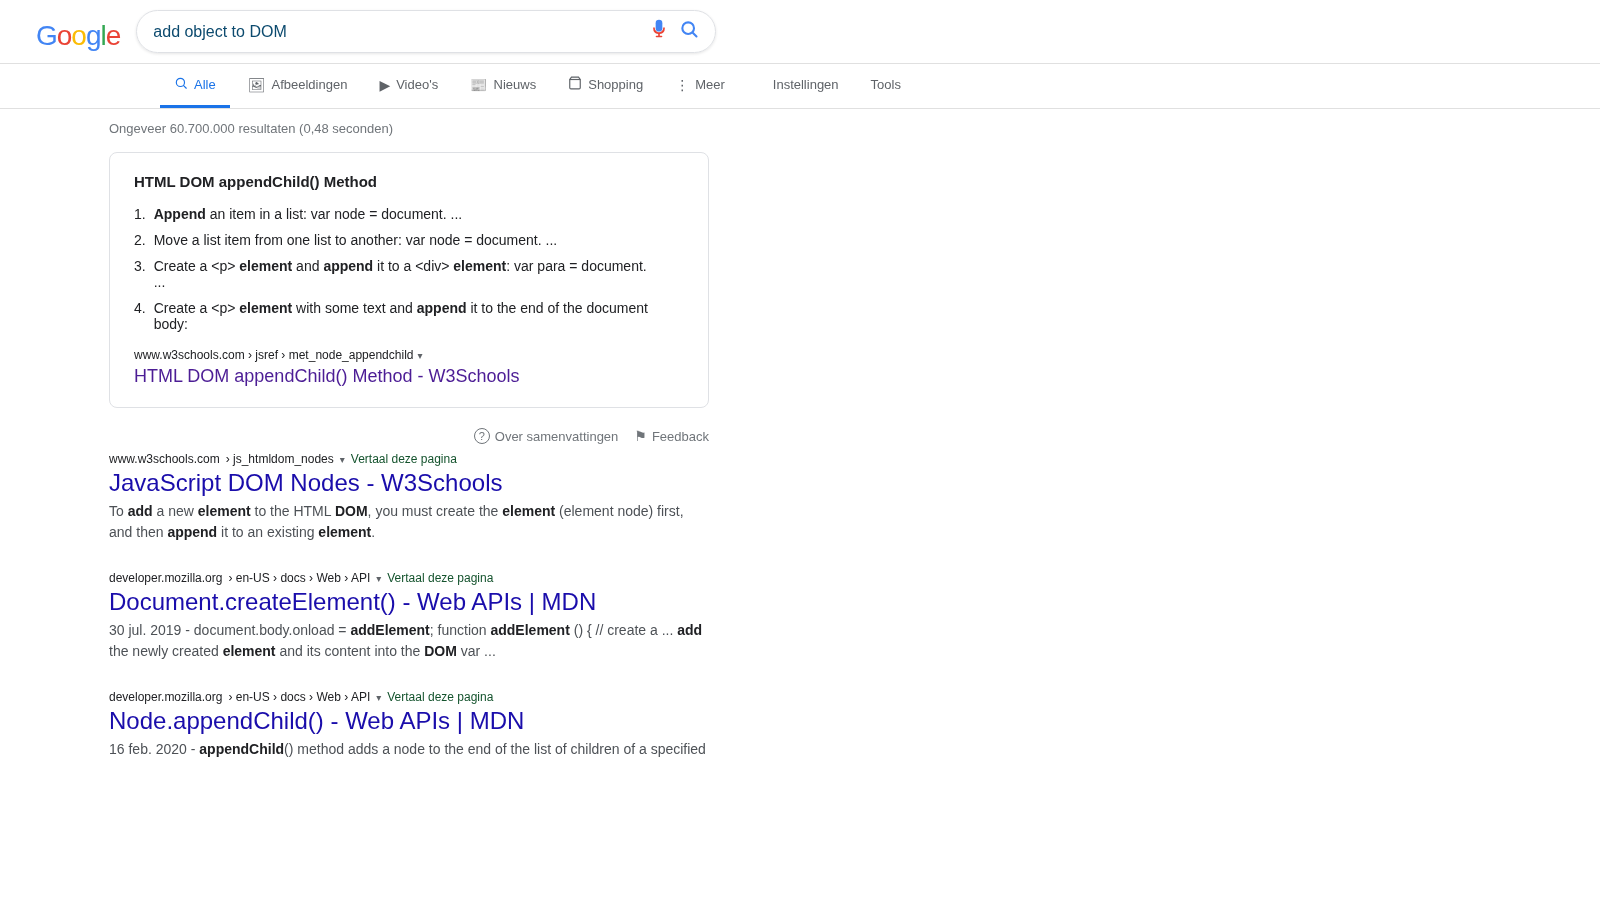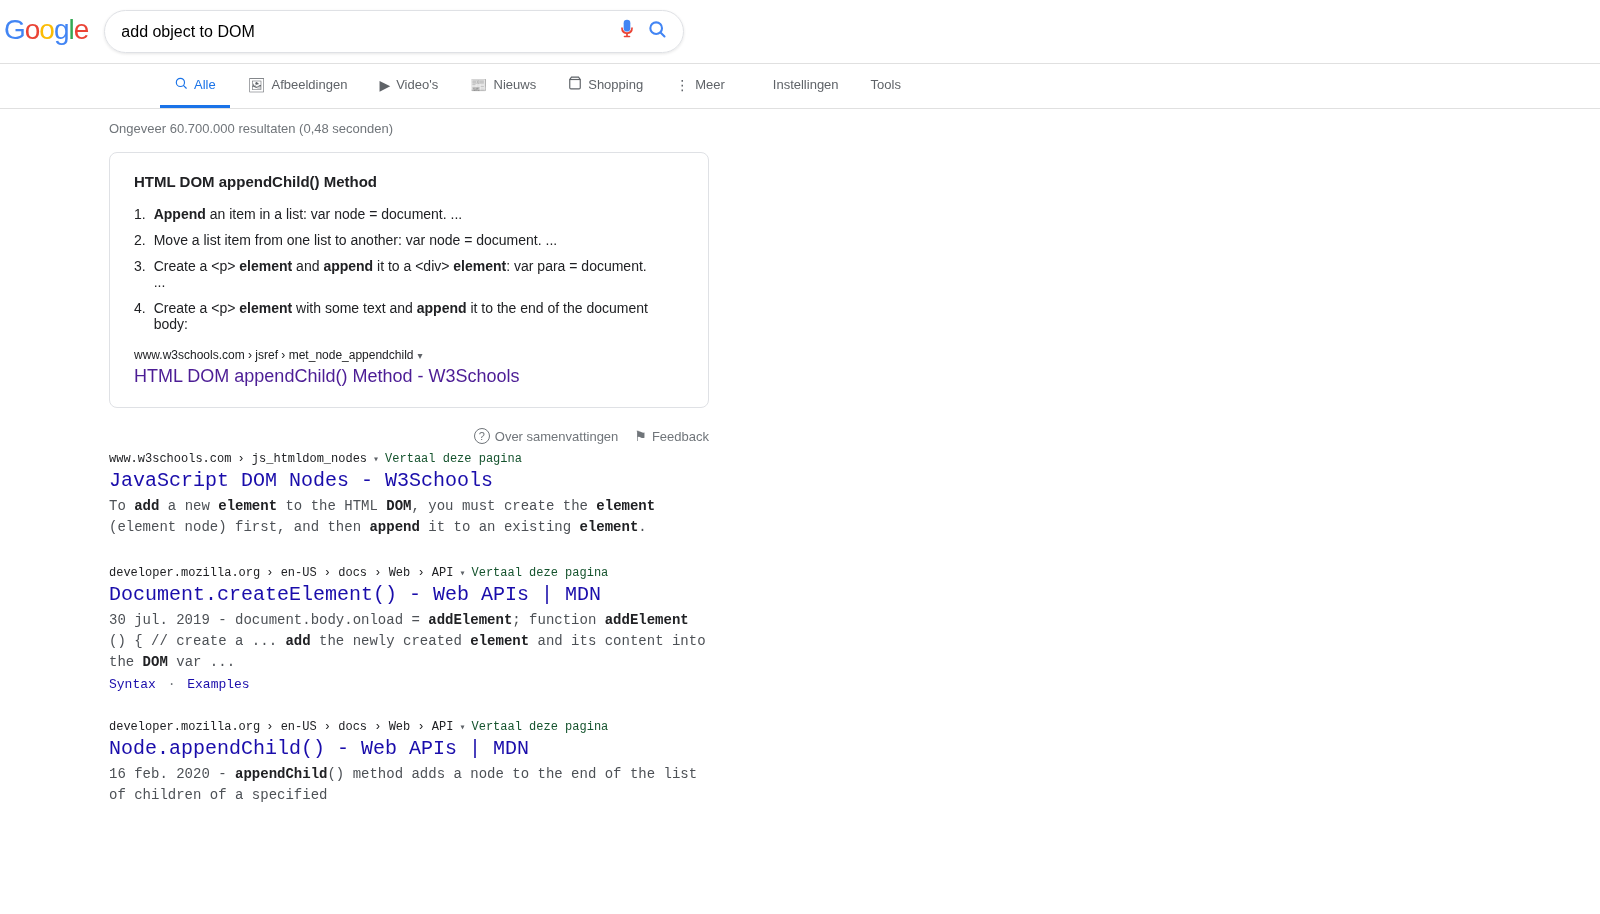--- a/index.html
+++ b/index.html
@@ -1,22 +1,22 @@
 <!DOCTYPE html>
 <html><head>
   <meta charset="utf-8">
   <style>
     * { margin: 0; padding: 0; box-sizing: border-box; }
     body { font-family: Arial, sans-serif; background: #fff; color: #202124; font-size: 14px; }
 
     
     .header {
       display: flex;
-      align-items: flex-start;
-      padding: 10px 4px;
+      align-items: flex-end;
+      padding: 10px 36px;
       border-bottom: 1px solid #e0e0e0;
       gap: 16px;
     }
     .google-logo {
       display: flex;
       align-items: center;
       flex-shrink: 0;
     }
     .google-logo span { font-size: 28px; font-weight: normal; }
     .g-blue { color: #4285F4; }
@@ -32,21 +32,21 @@
       padding: 8px 16px;
       width: 580px;
       box-shadow: 0 1px 3px rgba(0,0,0,0.1);
       gap: 10px;
     }
     .search-bar input {
       flex: 1;
       border: none;
       outline: none;
       font-size: 16px;
-      color: #000000;
+      color: #0c4a6e;
     }
     .search-bar .mic-icon {
       color: #4285F4;
       font-size: 18px;
       cursor: pointer;
     }
     .search-bar .search-icon {
       color: #4285F4;
       font-size: 18px;
       cursor: pointer;
@@ -150,38 +150,37 @@
       display: flex;
       align-items: center;
       gap: 5px;
       cursor: pointer;
     }
 
     
     .result-item {
       max-width: 600px;
       margin-bottom: 28px;
-      font-family: Liberation Mono, monospace;
     }
     .result-url-row {
       display: flex;
       align-items: center;
       gap: 6px;
       font-size: 12px;
       color: #202124;
       margin-bottom: 3px;
     }
     .result-url-row .translate-link {
       color: #14532d;
       cursor: pointer;
       text-decoration: none;
     }
     .result-url-row .arrow { color: #5f6368; font-size: 10px; }
     .result-title {
-      font-size: 20px;
+      font-size: 24px;
       color: #1a0dab;
       cursor: pointer;
       text-decoration: none;
       display: block;
       margin-bottom: 4px;
     }
     .result-desc {
       font-size: 14px;
       color: #4d5156;
       line-height: 1.5;
@@ -326,25 +325,20 @@
     <div class="result-url-row">
       <span>developer.mozilla.org</span>
       <span>› en-US › docs › Web › API</span>
       <span class="arrow">▾</span>
       <a class="translate-link" href="#">Vertaal deze pagina</a>
     </div>
     <a class="result-title" href="#">Document.createElement() - Web APIs | MDN</a>
     <div class="result-desc">
       30 jul. 2019 - document.body.onload = <b>addElement</b>; function <b>addElement</b> () { // create a ... <b>add</b> the newly created <b>element</b> and its content into the <b>DOM</b> var ...
     </div>
-    <div class="result-links">
-      <a href="#">Syntax</a>
-      <span> · </span>
-      <a href="#">Examples</a>
-    </div>
   </div>
 
   <div class="result-item">
     <div class="result-url-row">
       <span>developer.mozilla.org</span>
       <span>› en-US › docs › Web › API</span>
       <span class="arrow">▾</span>
       <a class="translate-link" href="#">Vertaal deze pagina</a>
     </div>
     <a class="result-title" href="#">Node.appendChild() - Web APIs | MDN</a>

